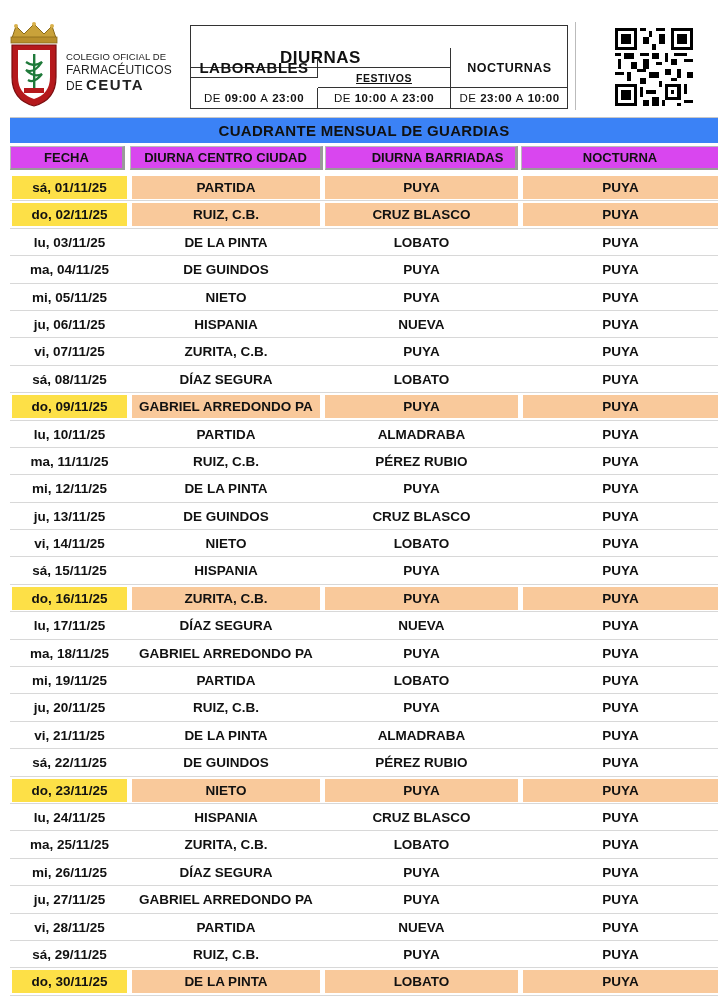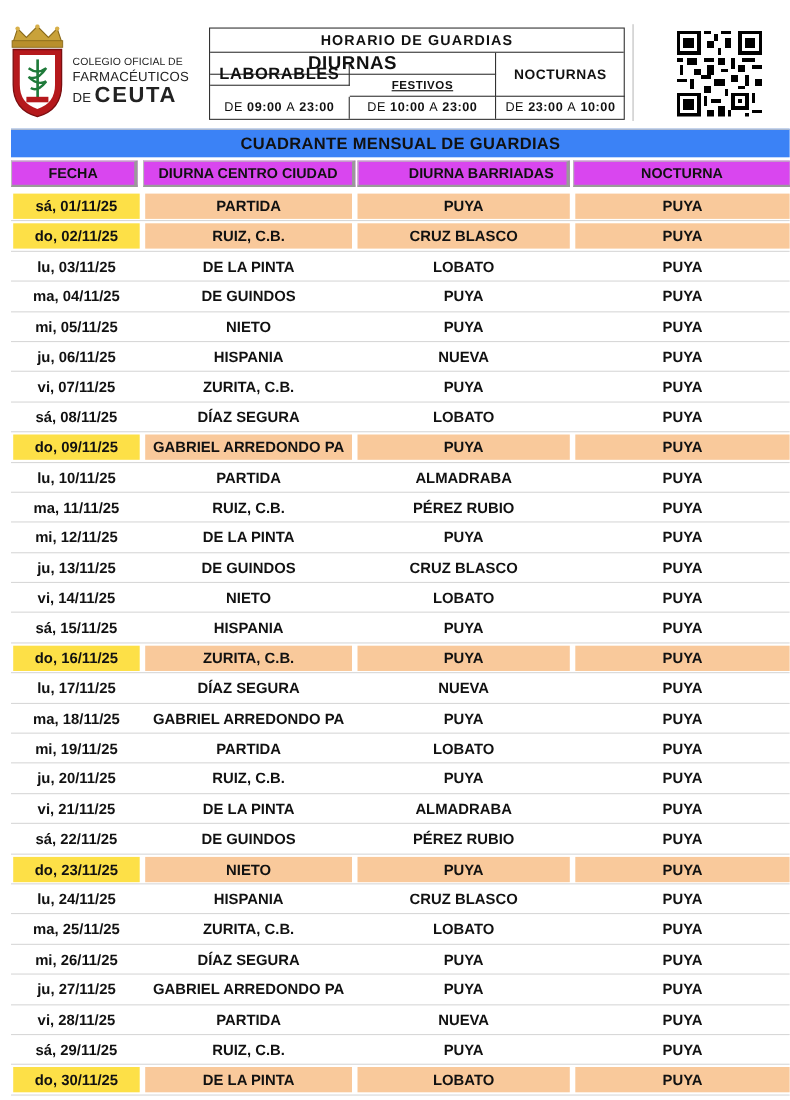--- a/index.html
+++ b/index.html
@@ -5,21 +5,21 @@
   * { box-sizing: border-box; margin: 0; padding: 0; }
   html, body { width: 718px; height: 1000px; background: #ffffff; overflow: hidden; }
   body { font-family: "Liberation Sans", "DejaVu Sans", sans-serif; color: #111; position: relative; }
 
   
   .logo { position: absolute; left: 4px; top: 22px; width: 170px; height: 86px; }
   .logo-text { position: absolute; left: 62px; top: 30px; width: 110px; line-height: 1; }
   .logo-text .l1 { font-size: 9.5px; color: #222; letter-spacing: 0.1px; }
   .logo-text .l2 { font-size: 12px; color: #222; margin-top: 2px; letter-spacing: 0.2px; }
   .logo-text .l3 { font-size: 12px; color: #222; margin-top: 1px; }
-  .logo-text .l3 b { font-size: 20px; font-weight: bold; letter-spacing: 1.5px; text-align: center; }
+  .logo-text .l3 b { font-size: 15px; font-weight: bold; letter-spacing: 1.5px; text-align: center; }
 
   .sched { position: absolute; left: 190px; top: 25px; width: 378px; height: 84px; border: 1.5px solid #333; }
   .sched .cell { border-right: 1px solid #333; border-bottom: 1px solid #333; font-weight: bold; display: flex; align-items: center; justify-content: center; font-size: 17px; letter-spacing: 0.5px; }
   .sched .title { position: absolute; left: 0; top: 0; width: 100%; height: 22px; border-bottom: 1.5px solid #333; font-size: 13px; font-weight: bold; letter-spacing: 1px; display:flex; align-items:center; justify-content:center; }
   .sched .val { font-weight: normal; font-size: 11.5px; }
   .sched .val b { font-weight: bold; }
 
   .vline { position: absolute; left: 575px; top: 22px; width: 1px; height: 88px; background: #bbb; }
 
   .qr { position: absolute; left: 615px; top: 28px; width: 78px; height: 78px; }
@@ -58,21 +58,20 @@
     <rect x="20" y="66" width="20" height="5" fill="#b5191c"></rect>
   </svg>
   <div class="logo-text">
     <div class="l1">COLEGIO OFICIAL DE</div>
     <div class="l2">FARMACÉUTICOS</div>
     <div class="l3"><span>DE</span> <b>CEUTA</b></div>
   </div>
 </div>
 
 <div class="sched">
-  <div class="title">HORARIO DE GUARDIAS</div>
   <div class="cell" style="position:absolute;left:0;top:22px;width:260px;height:20px;">DIURNAS</div>
   <div class="cell" style="position:absolute;left:260px;top:22px;width:117px;height:40px;border-right:none;font-size:12.5px;">NOCTURNAS</div>
   <div class="cell" style="position:absolute;left:0;top:32px;width:127px;height:20px;font-size:15px;">LABORABLES</div>
   <div class="cell" style="position:absolute;left:127px;top:42px;width:133px;height:20px;font-size:10.5px;text-decoration:underline;">FESTIVOS</div>
   <div class="cell val" style="position:absolute;left:0;top:62px;width:127px;height:20px;border-bottom:none;">
     <span>DE</span>&nbsp;<b>09:00</b>&nbsp;<span>A</span>&nbsp;<b>23:00</b>
   </div>
   <div class="cell val" style="position:absolute;left:127px;top:62px;width:133px;height:20px;border-bottom:none;">
     <span>DE</span>&nbsp;<b>10:00</b>&nbsp;<span>A</span>&nbsp;<b>23:00</b>
   </div>

